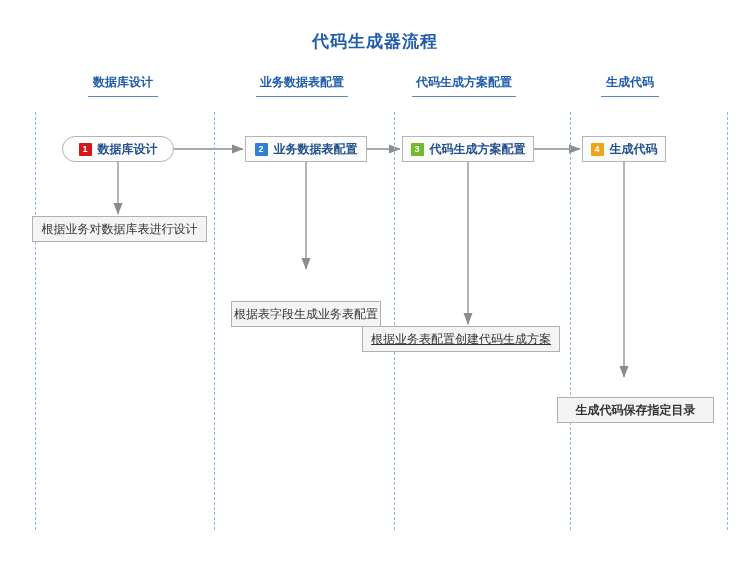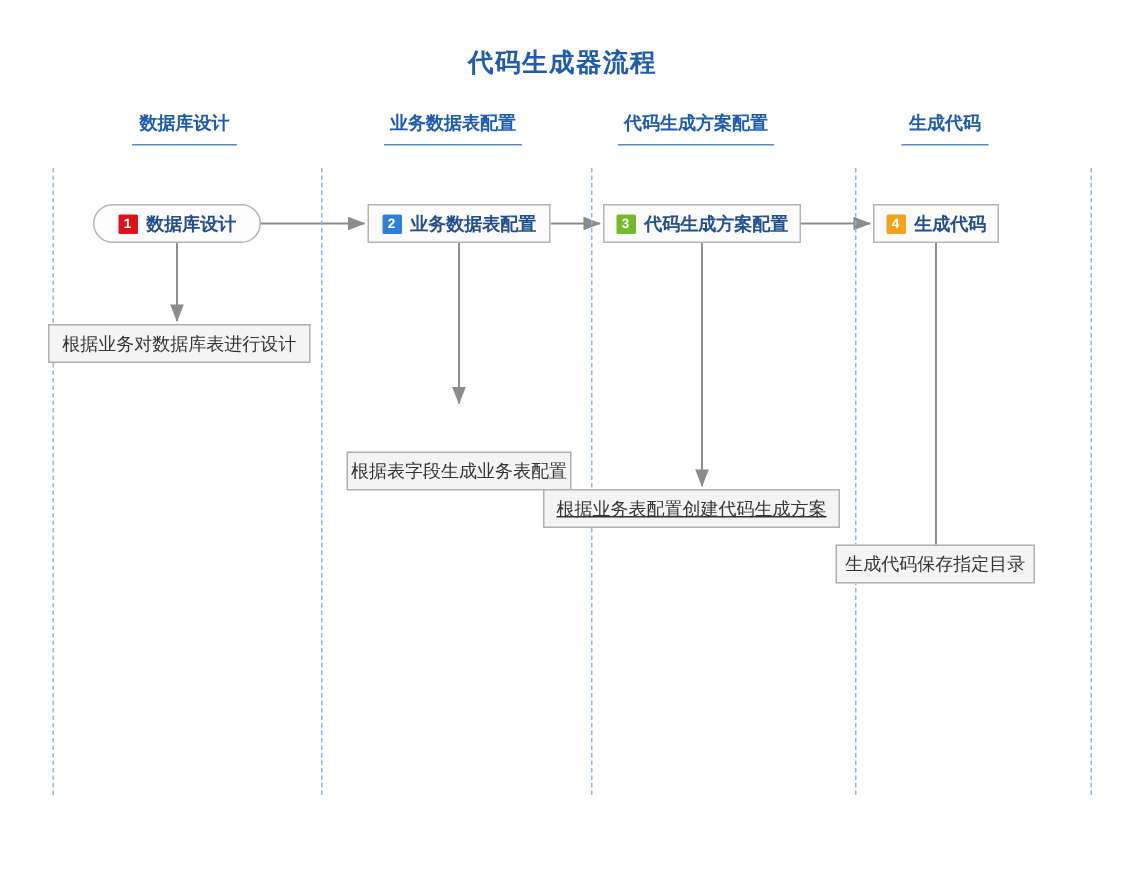--- a/index.html
+++ b/index.html
@@ -176,16 +176,16 @@
       </div>
       <div class="node" style="left: 582px; top: 136px; width: 84px;">
         <span class="node-badge" style="background: rgb(242, 163, 28);">4</span>
         <span class="node-label">生成代码</span>
       </div>
     </div>
   <div id="desc-layer">
       <div class="desc-box" style="left: 32px; top: 216px; width: 175px;">根据业务对数据库表进行设计</div>
       <div class="desc-box" style="left: 231px; top: 271px; width: 150px; margin-top: 30px;">根据表字段生成业务表配置</div>
       <div class="desc-box" style="left: 362px; top: 326px; width: 198px; text-decoration: underline;">根据业务表配置创建代码生成方案</div>
-      <div class="desc-box" style="left: 557px; top: 363px; width: 133px;">生成代码保存指定目录</div>
+      <div class="desc-box" style="left: 557px; top: 397px; width: 157px; font-weight: bold;">生成代码保存指定目录</div>
     </div>
 
 </div>
 
 </body></html>

